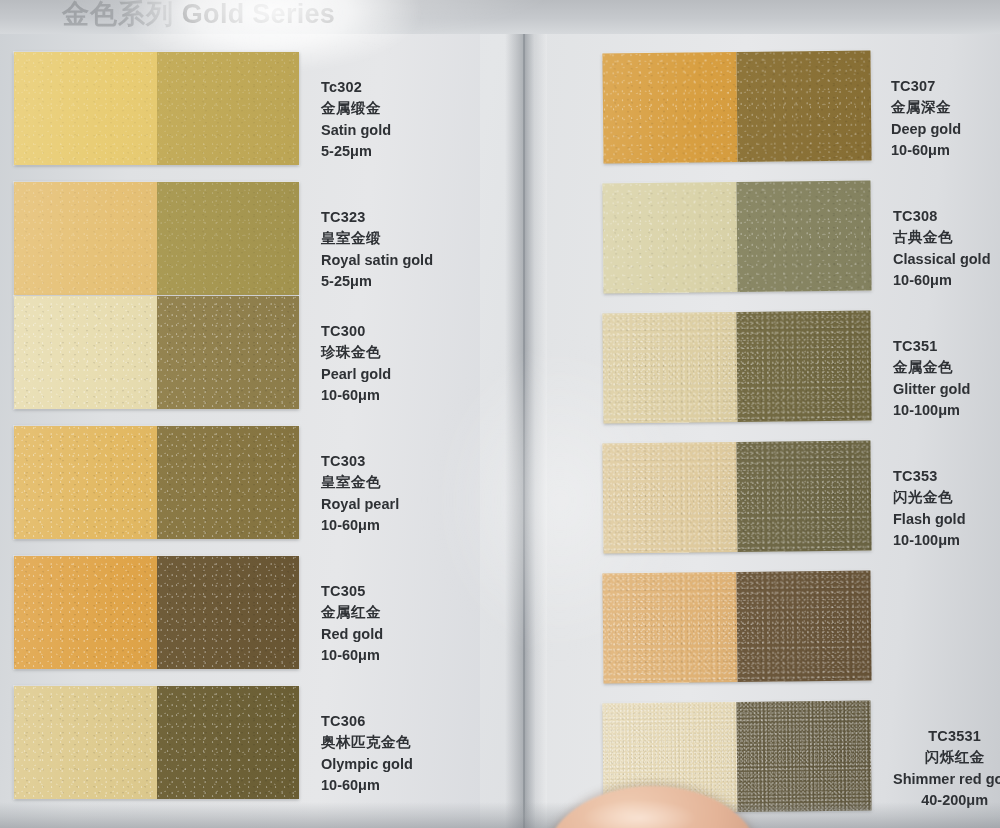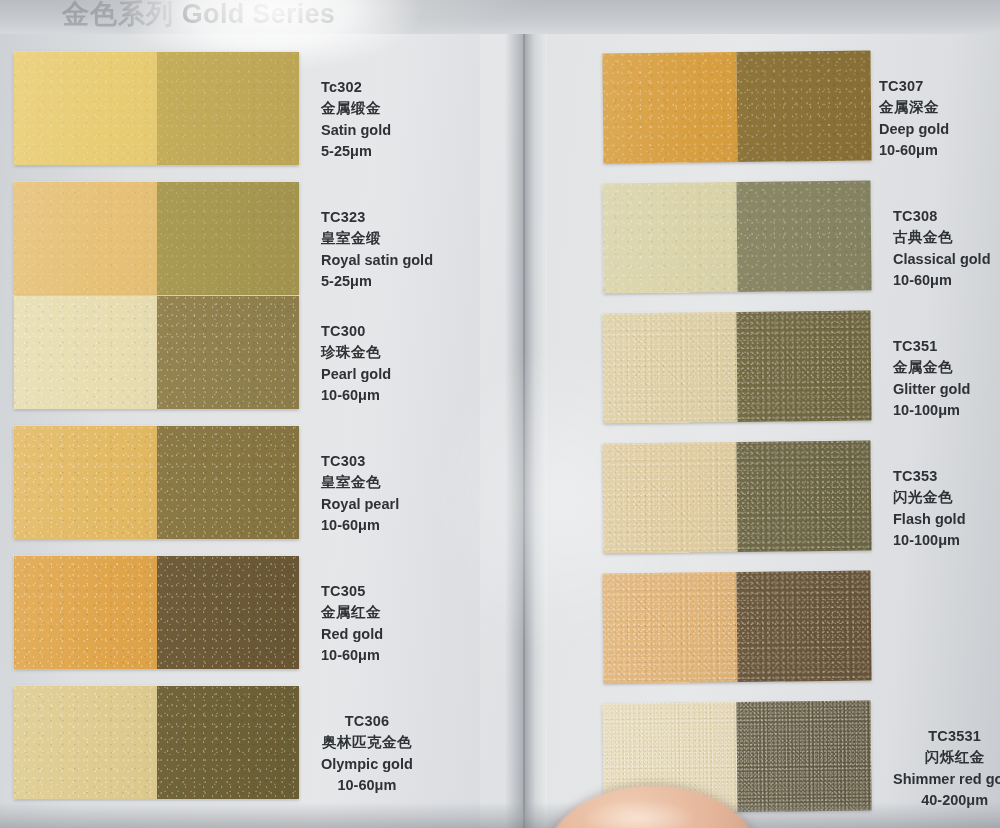--- a/index.html
+++ b/index.html
@@ -217,35 +217,35 @@
           <div class="cn">金属红金</div>
           <div>Red gold</div>
           <div>10-60μm</div>
         </div>
       </div>
       <div class="swatch-row" style="margin-bottom: 17px; height: 113px;">
         <div class="chip grain-medium" style="width: 285px; height: 113px;">
           <div class="half" style="width: 50%; height: 100%; background: rgb(221, 201, 139);"></div>
           <div class="half" style="width: 50%; height: 100%; background: rgb(111, 98, 54);"></div>
         </div>
-        <div class="label" style="margin-left: 22px; margin-top: 25px; text-align: center;">
+        <div class="label" style="margin-left: 22px; margin-top: 25px;">
           <div class="code">TC306</div>
           <div class="cn">奥林匹克金色</div>
           <div>Olympic gold</div>
           <div>10-60μm</div>
         </div>
       </div>
     </div>
   <div class="column" id="col-right">
       <div class="swatch-row" style="margin-bottom: 20px; height: 110px;">
         <div class="chip grain-medium" style="width: 268px; height: 110px; transform: rotate(-0.6deg);">
           <div class="half" style="width: 50%; height: 100%; background: rgb(215, 156, 59);"></div>
           <div class="half" style="width: 50%; height: 100%; background: rgb(141, 115, 54);"></div>
         </div>
-        <div class="label" style="margin-left: 8px; margin-top: 24px;">
+        <div class="label" style="margin-left: 20px; margin-top: 24px;">
           <div class="code">TC307</div>
           <div class="cn">金属深金</div>
           <div>Deep gold</div>
           <div>10-60μm</div>
         </div>
       </div>
       <div class="swatch-row" style="margin-bottom: 20px; height: 110px;">
         <div class="chip grain-medium" style="width: 268px; height: 110px; transform: rotate(-0.6deg);">
           <div class="half" style="width: 50%; height: 100%; background: rgb(217, 210, 167);"></div>
           <div class="half" style="width: 50%; height: 100%; background: rgb(137, 135, 99);"></div>

